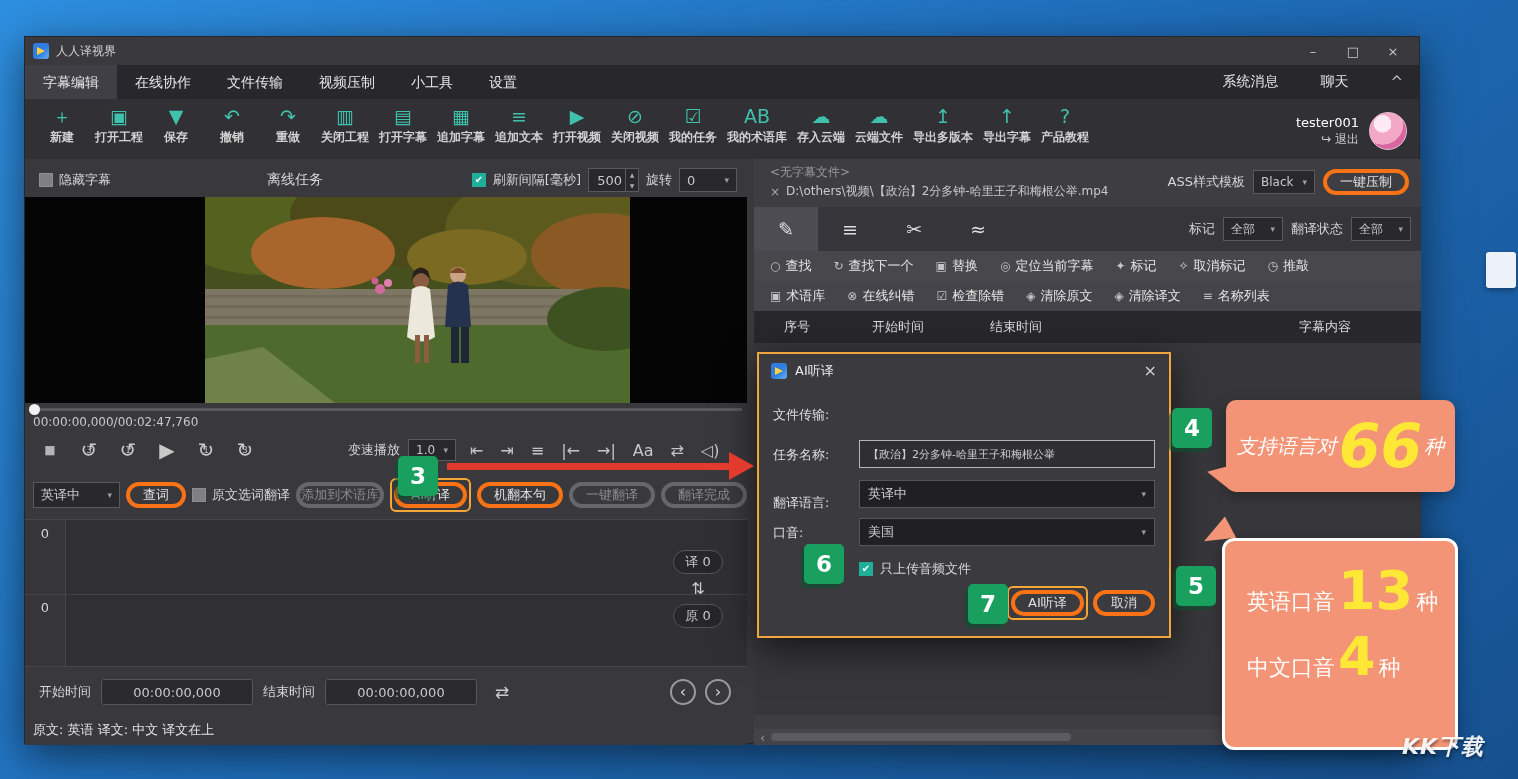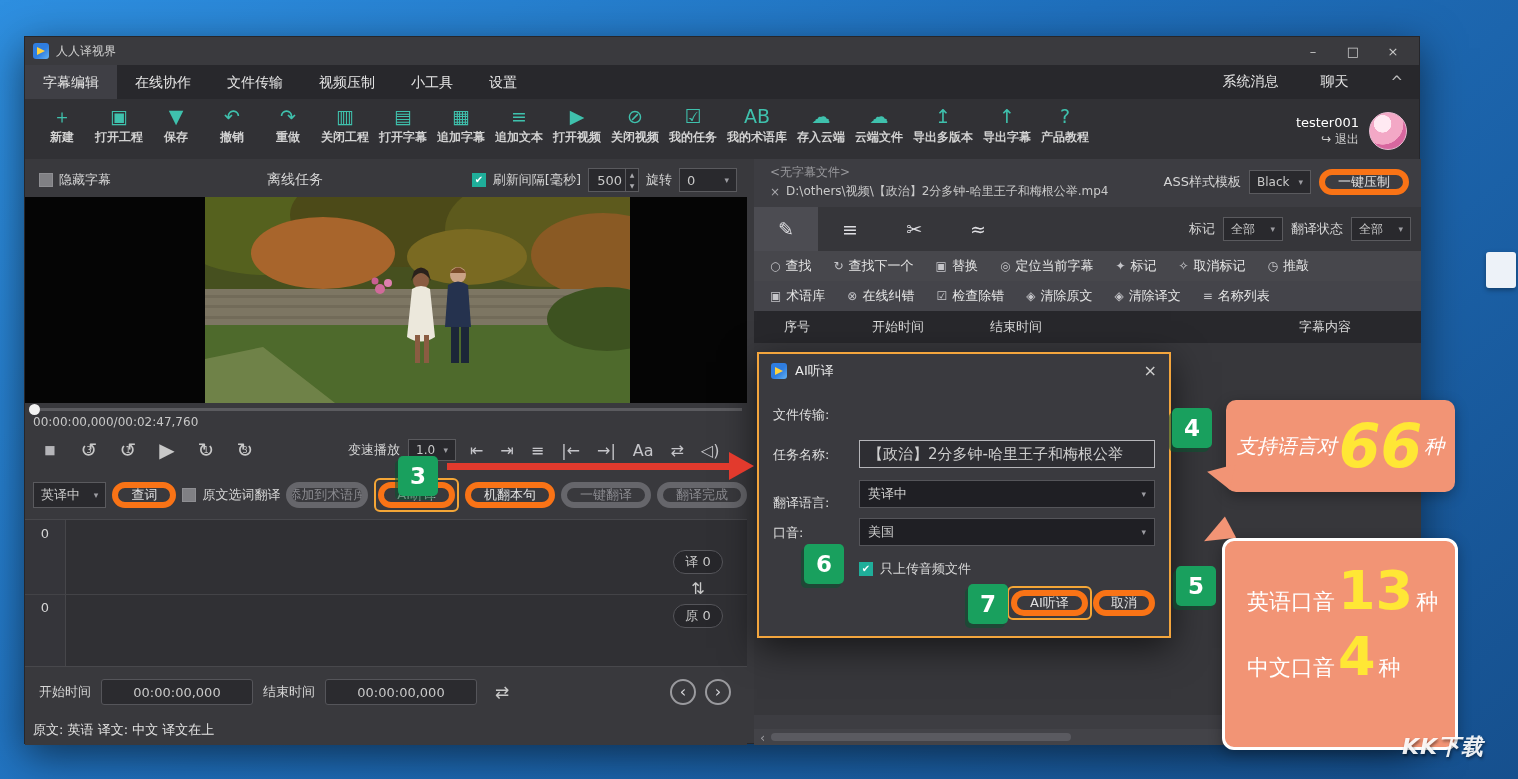--- a/index.html
+++ b/index.html
@@ -34,21 +34,21 @@
   .user-box{margin-left:auto;display:flex;align-items:center;gap:10px;padding-right:4px;}
   .user-meta{text-align:right;line-height:1.3;}
   .user-name{color:#fff;font-size:13px;}
   .user-logout{color:#cfcfcf;font-size:12px;}
   .avatar{width:38px;height:38px;border-radius:50%;flex:none;
           background:radial-gradient(circle at 35% 30%,#ffe9f2 0 25%,#f3a8c6 26% 60%,#d8679f 61% 100%);
           border:1px solid #e9bcd2;}
 
   
   .lbl{color:#d6d6d6;font-size:13px;white-space:nowrap;}
-  .pill{display:inline-flex;align-items:center;justify-content:center;border:6px solid #f97316;border-radius:14px;
+  .pill{display:inline-flex;align-items:center;justify-content:center;border:4px solid #f97316;border-radius:14px;
         height:26px;padding:0 13px;color:#e0e0e0;font-size:13px;white-space:nowrap;background:transparent;}
   .pill.dim{border-color:#66666b;color:#8b8b90;}
   .sel{display:inline-flex;align-items:center;background:#29292d;border:1px solid #5a5a5e;color:#c9c9c9;
        font-size:13px;padding:0 7px;height:26px;gap:6px;white-space:nowrap;}
   .sel .caret{margin-left:auto;font-size:9px;color:#9d9da2;}
   .ck{width:14px;height:14px;background:#808084;border:1px solid #8e8e92;display:inline-flex;
       align-items:center;justify-content:center;flex:none;}
   .ck.on{background:#1fae9a;border-color:#1fae9a;color:#fff;font-size:10px;}
   .ck .ckmark{font-size:10px;line-height:1;color:#fff;}
   .hl{display:inline-flex;border:2px solid #f4a637;border-radius:6px;padding:2px;}
@@ -137,21 +137,21 @@
   
   .dialog{position:absolute;left:757px;top:352px;width:414px;height:286px;background:#3a3a3f;
           border:2px solid #f3a53d;box-shadow:0 10px 34px rgba(0,0,0,.6);z-index:50;}
   .dlg-title{height:34px;display:flex;align-items:center;gap:8px;padding:0 12px;}
   .dlg-name{color:#eaeaea;font-size:13px;}
   .dlg-close{margin-left:auto;color:#cfcfcf;font-size:16px;line-height:1;}
   .dlbl{position:absolute;left:14px;color:#dedede;font-size:13px;white-space:nowrap;}
   .fld{position:absolute;left:100px;width:296px;height:28px;font-size:12px;color:#cfcfcf;
        display:flex;align-items:center;padding:0 8px;white-space:nowrap;overflow:hidden;}
   .fld.plain{background:#323237;}
-  .fld.input{background:#2e2e33;border:1px solid #b5b5b9;font-size:15px;}
+  .fld.input{background:#2e2e33;border:1px solid #b5b5b9;font-size:11px;}
   .fld.selfld{background:#1f1f24;border:1px solid #55555a;font-size:13px;}
   .fld .caret{margin-left:auto;font-size:9px;color:#9d9da2;}
   .dlg-ck{position:absolute;left:100px;top:206px;display:flex;align-items:center;gap:7px;}
   .dlg-ck .lbl{font-size:13px;}
   .dlg-ok-hl{position:absolute;left:248px;top:232px;}
   .dlg-cancel{position:absolute;left:334px;top:236px;width:62px;}
 
   
   .nbadge{position:absolute;width:40px;height:40px;background:#19a05e;border-radius:5px;color:#fff;
           font-size:23px;font-weight:bold;display:flex;align-items:center;justify-content:center;

